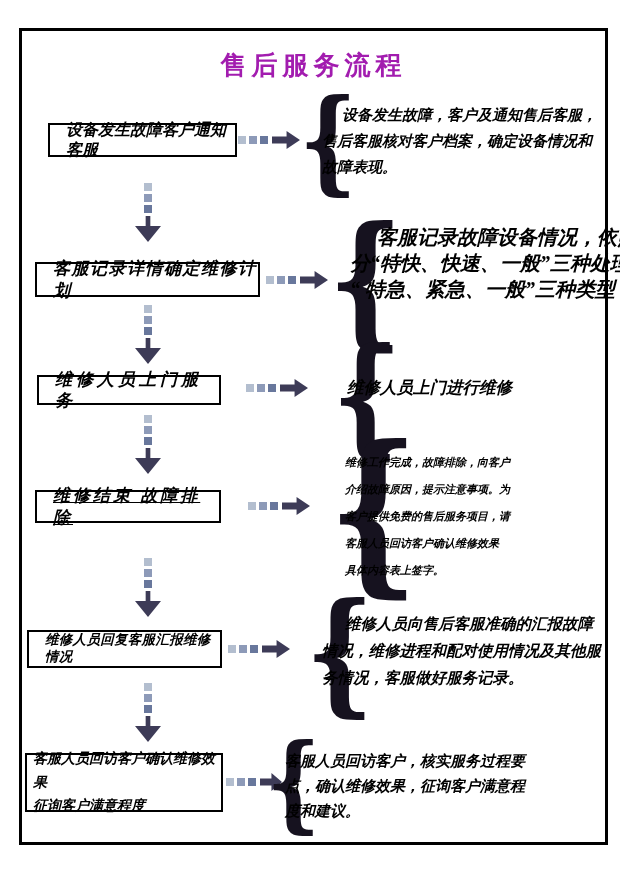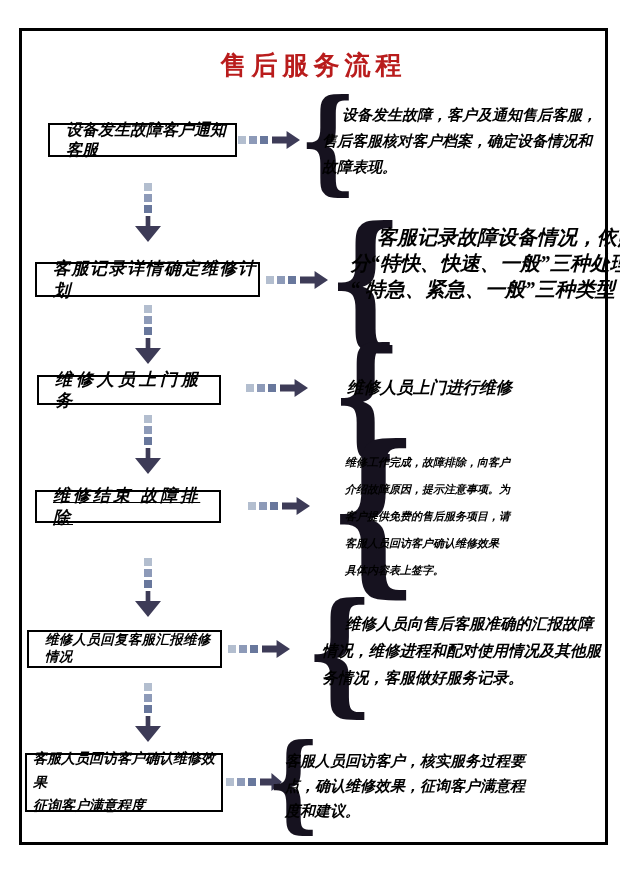--- a/index.html
+++ b/index.html
@@ -7,21 +7,21 @@
     position:relative;width:620px;height:877px;background:#ffffff;overflow:hidden;
     font-family:"Liberation Serif",serif;color:#000;
   }
   .frame{
     position:absolute;left:19px;top:28px;width:589px;height:817px;
     box-sizing:border-box;border:3px solid var(--border,#000);
   }
   .title{
     position:absolute;left:19px;top:48px;width:589px;text-align:center;
     font-family:"Liberation Sans",sans-serif;font-weight:bold;
-    font-size:26px;letter-spacing:5px;color:#b91c1c;
+    font-size:26px;letter-spacing:5px;color:#a21caf;
   }
   
   .box{
     position:absolute;box-sizing:border-box;border:2px solid #000;background:#fff;
     display:flex;flex-direction:column;justify-content:center;align-items:center;
     font-style:italic;font-weight:600;line-height:1.25;padding-left:16px;
   }
   .b1{left:48px;top:123px;width:189px;height:34px;font-size:16px;}
   .b2{left:35px;top:262px;width:225px;height:35px;font-size:17px;letter-spacing:1.5px;}
   .b3{left:37px;top:375px;width:184px;height:30px;font-size:17px;letter-spacing:4px;}

